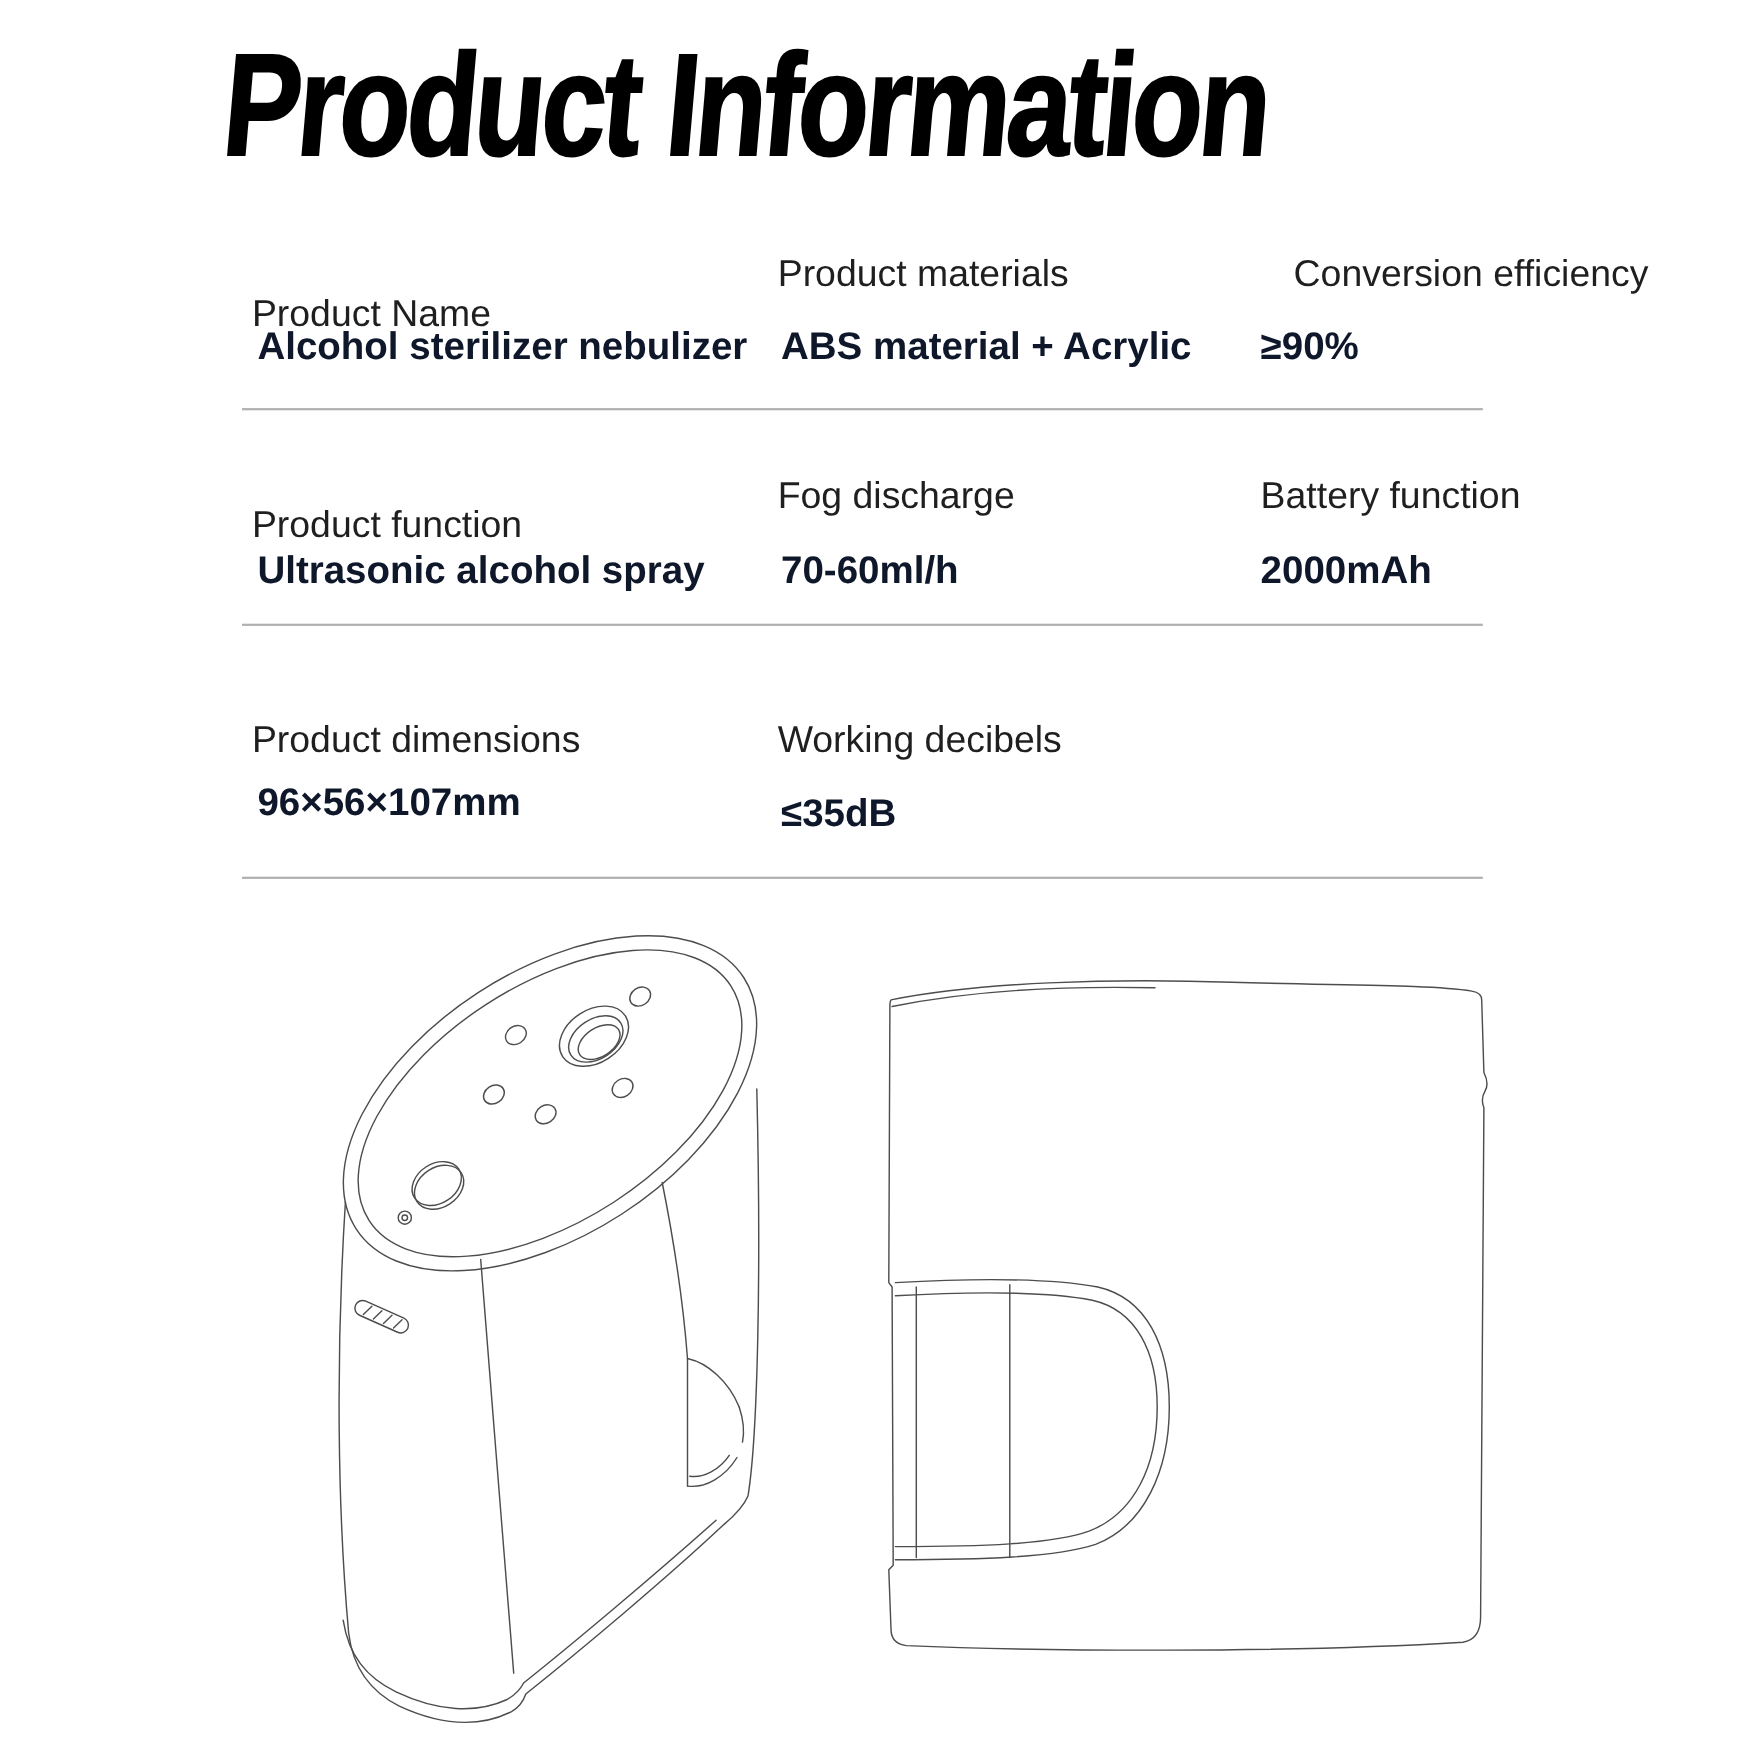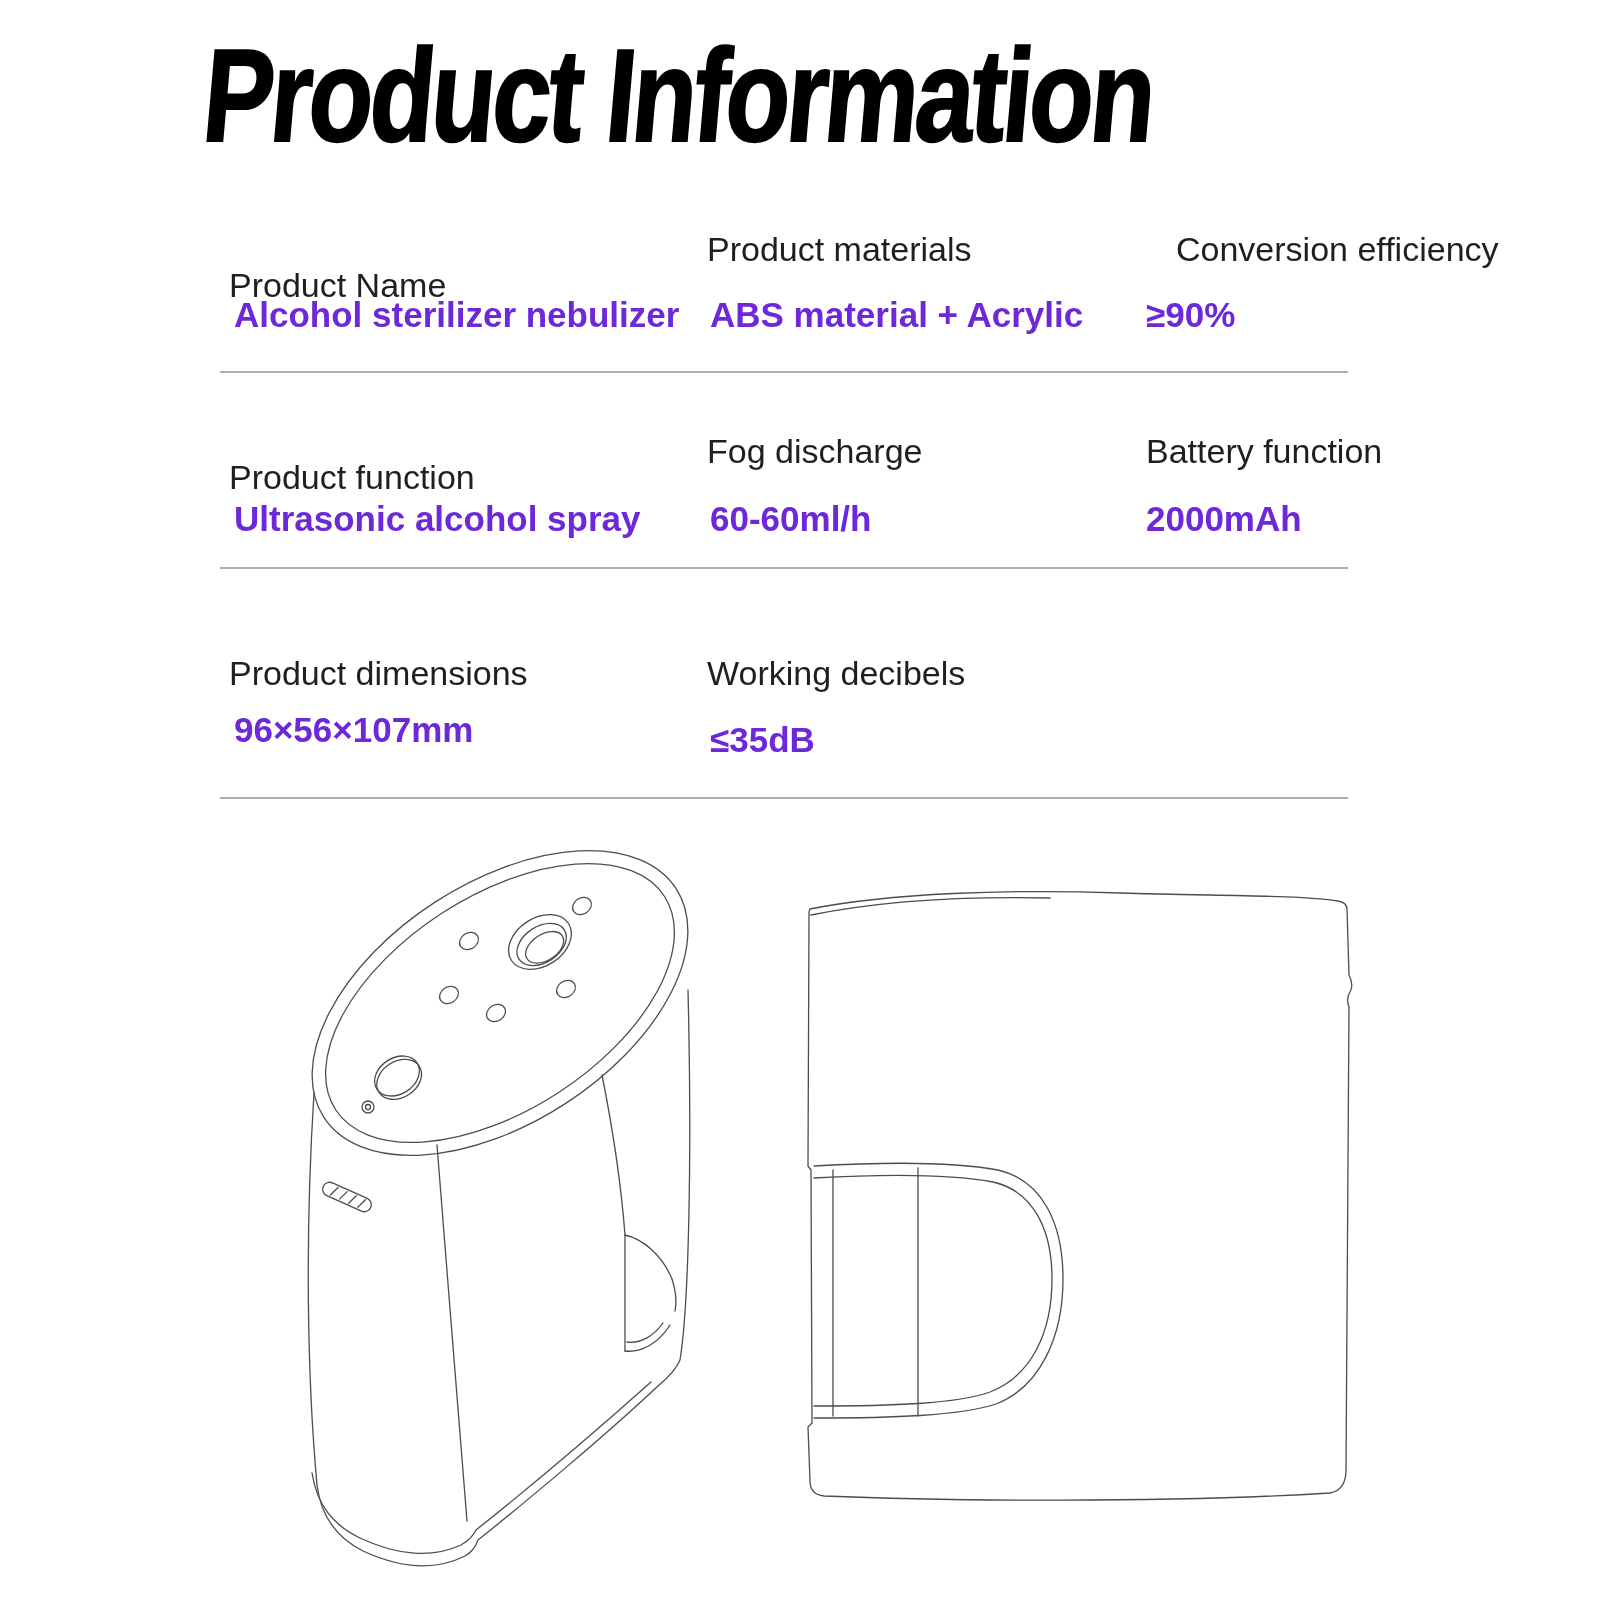--- a/index.html
+++ b/index.html
@@ -31,21 +31,21 @@
     font-size: 34px;
     font-weight: 400;
     color: #1f1f1f;
     line-height: 1.1;
     white-space: nowrap;
   }
   .spec-value {
     position: absolute;
     font-size: 35px;
     font-weight: 700;
-    color: #6d28d9;
+    color: #0f172a;
     line-height: 1.1;
     white-space: nowrap;
   }
   .divider {
     position: absolute;
     left: 220px;
     width: 1128px;
     height: 2px;
     background: #b0b0b0;
   }
@@ -70,21 +70,21 @@
   <div class="spec-label" style="left:707px; top:231px;">Product materials</div>
   <div class="spec-value" style="left:710px; top:296px;">ABS material + Acrylic</div>
   <div class="spec-label" style="left:1146px; top:231px;margin-left:30px;">Conversion efficiency</div>
   <div class="spec-value" style="left:1146px; top:296px;">≥90%</div>
 
   <div class="divider" style="top:371px;"></div>
 
   <div class="spec-label" style="left:229px; top:433px;margin-top:26px;">Product function</div>
   <div class="spec-value" style="left:234px; top:500px;">Ultrasonic alcohol spray</div>
   <div class="spec-label" style="left:707px; top:433px;">Fog discharge</div>
-  <div class="spec-value" style="left:710px; top:500px;">60-60ml/h</div>
+  <div class="spec-value" style="left:710px; top:500px;">70-60ml/h</div>
   <div class="spec-label" style="left:1146px; top:433px;">Battery function</div>
   <div class="spec-value" style="left:1146px; top:500px;">2000mAh</div>
 
   <div class="divider" style="top:567px;"></div>
 
   <div class="spec-label" style="left:229px; top:655px;">Product dimensions</div>
   <div class="spec-value" style="left:234px; top:711px;">96×56×107mm</div>
   <div class="spec-label" style="left:707px; top:655px;">Working decibels</div>
   <div class="spec-value" style="left:710px; top:711px;margin-top:10px;">≤35dB</div>
 

